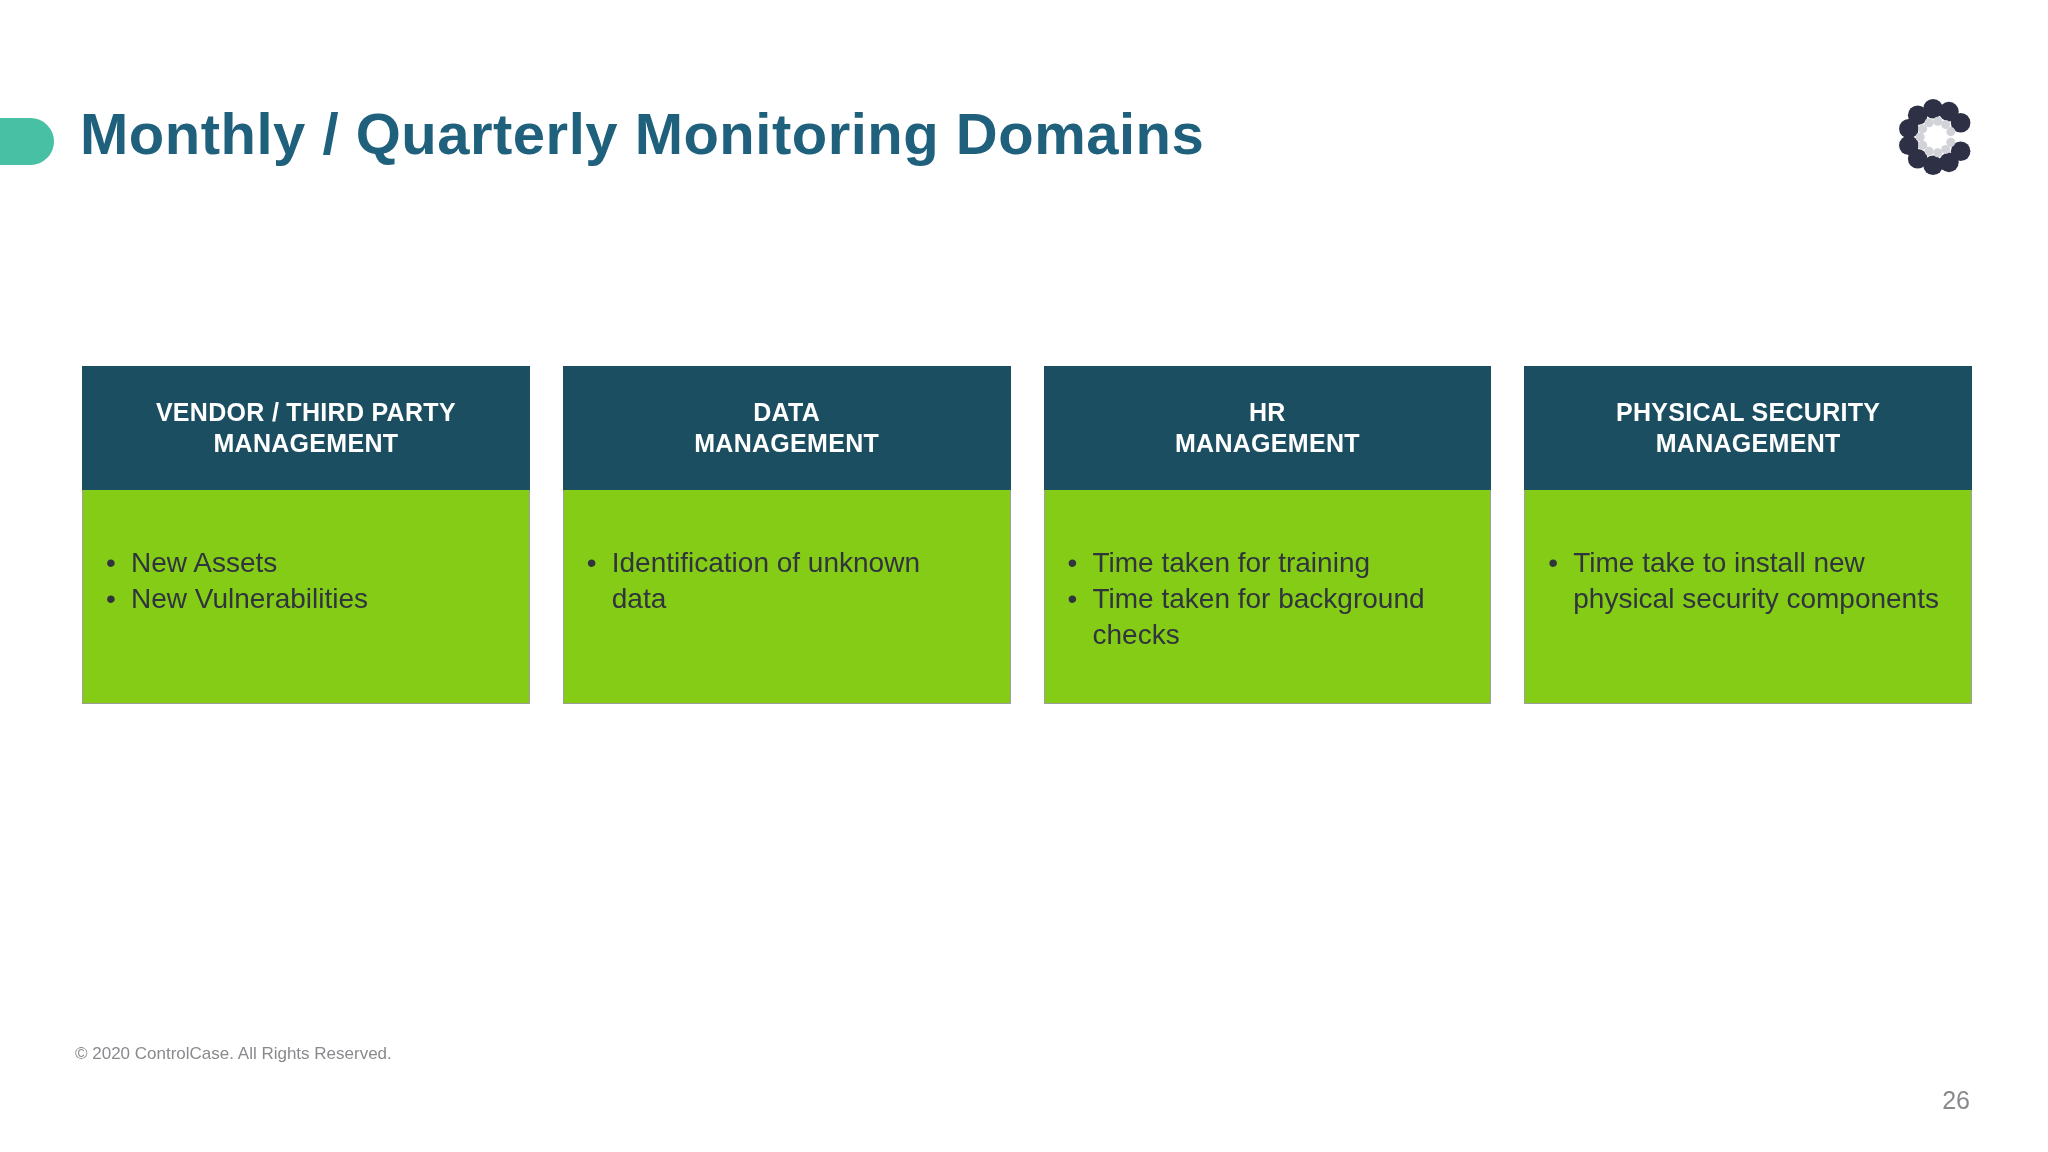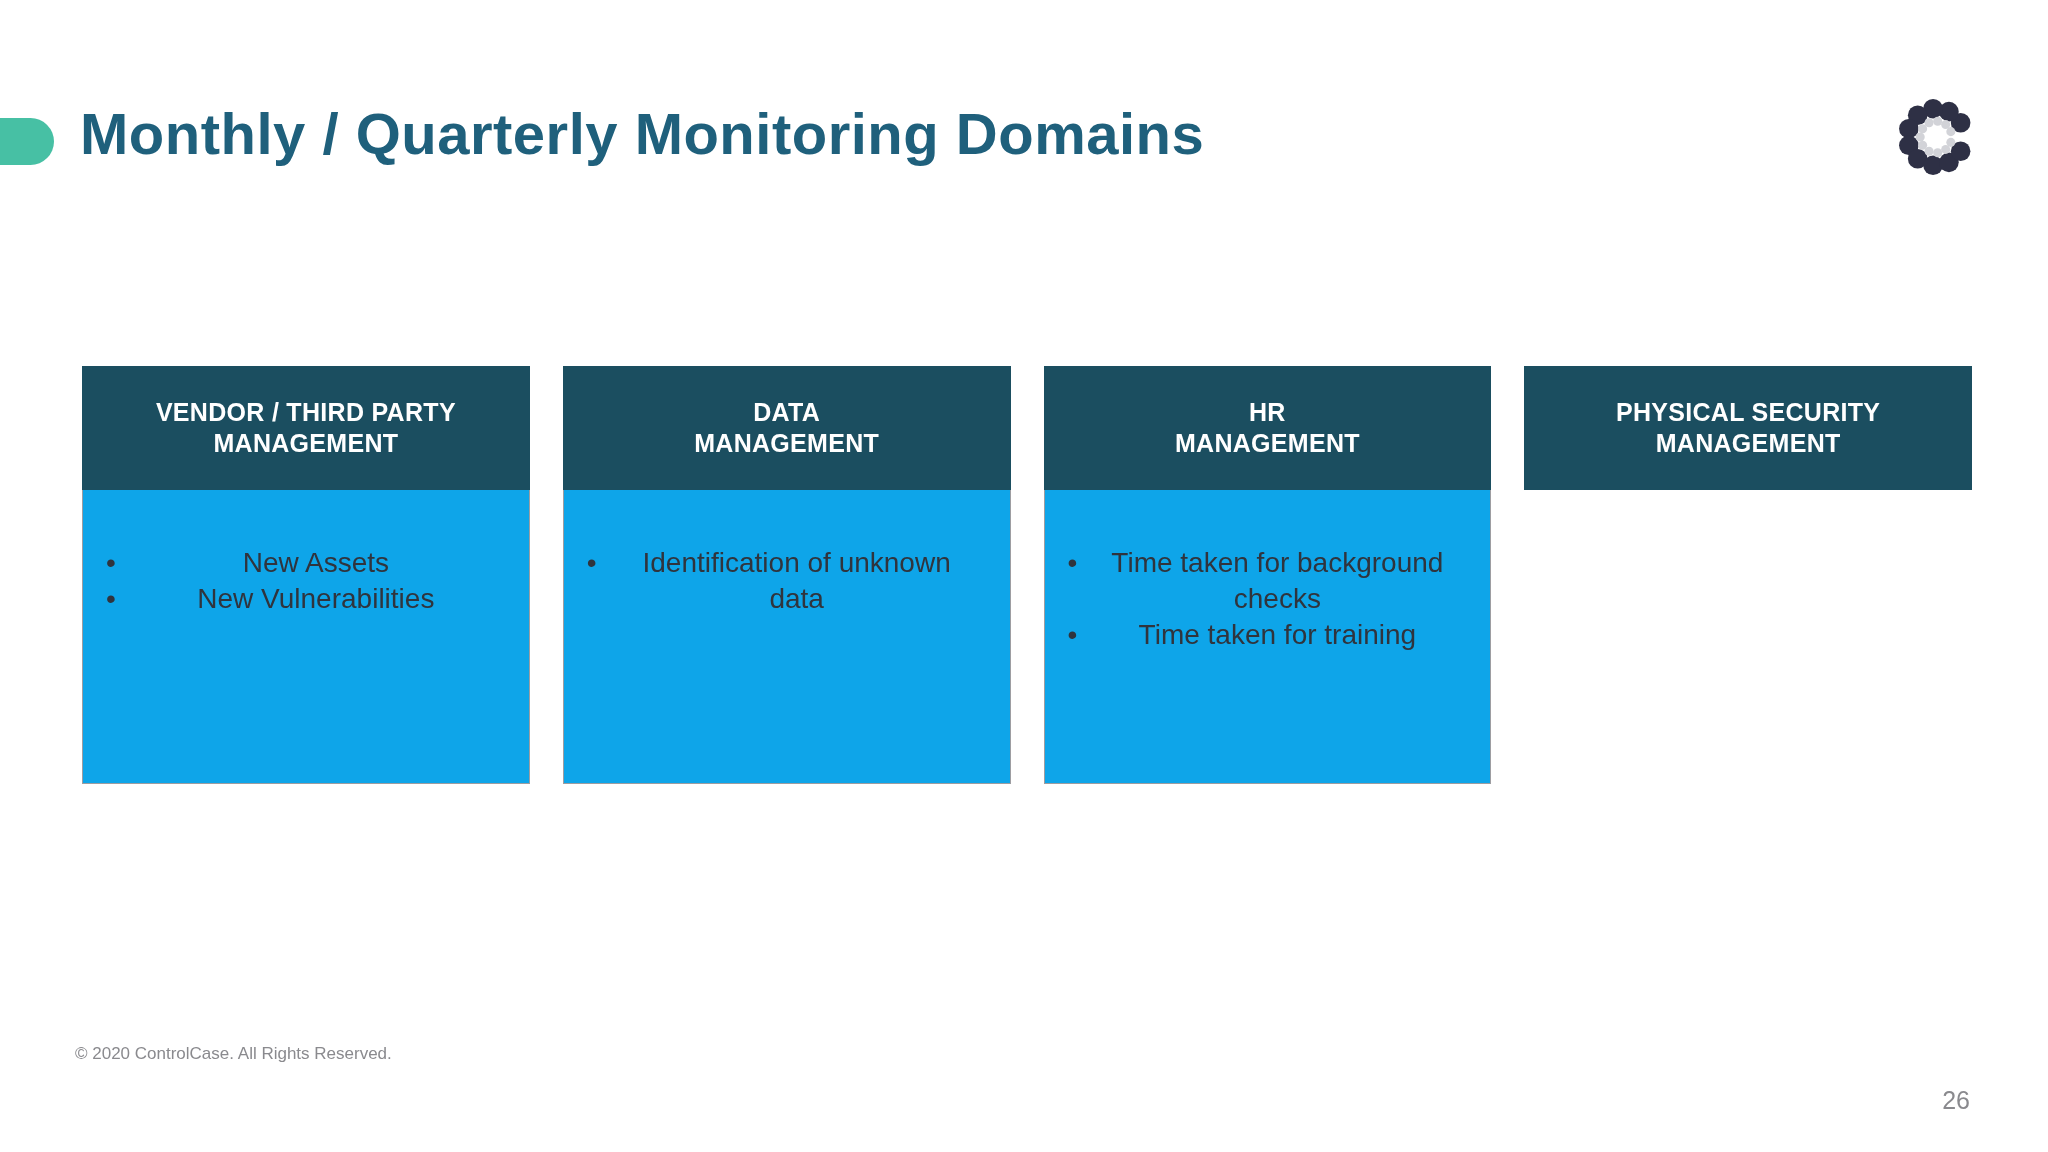--- a/index.html
+++ b/index.html
@@ -54,27 +54,26 @@
     font-weight: bold;
     line-height: 31px;
     text-align: center;
     display: flex;
     align-items: center;
     justify-content: center;
     white-space: pre-line;
     letter-spacing: 0.3px;
   }
   .card-body {
-    height: 294px;
+    height: 214px;
     border: 1px solid var(--card_border, #9d9da1);
     border-top: none;
-    background: #0ea5e9;
+    background: #84cc16;
     box-sizing: border-box;
     padding: 55px 28px 0 21px;
-    text-align: center;
   }
   .bullets { list-style: none; margin: 0; padding: 0; }
   .bullets li {
     position: relative;
     padding-left: 27px;
     font-size: 28px;
     line-height: 36px;
     color: var(--body_text, #30343d);
   }
   .bullets li::before {
@@ -157,29 +156,34 @@
           <li>Identification of unknown data</li>
         </ul>
       </div>
     </section>
 
     <section class="card">
       <header class="card-header">HR
 MANAGEMENT</header>
       <div class="card-body">
         <ul class="bullets">
+          <li>Time taken for training</li>
           <li>Time taken for background checks</li>
-          <li>Time taken for training</li>
         </ul>
       </div>
     </section>
 
     <section class="card">
       <header class="card-header">PHYSICAL SECURITY
 MANAGEMENT</header>
+      <div class="card-body">
+        <ul class="bullets">
+          <li>Time take to install new physical security components</li>
+        </ul>
+      </div>
     </section>
 
   </div>
 
   <div class="footer-copyright">© 2020 ControlCase. All Rights Reserved.</div>
   <div class="page-number">26</div>
 
 </div>
 
 </body></html>

